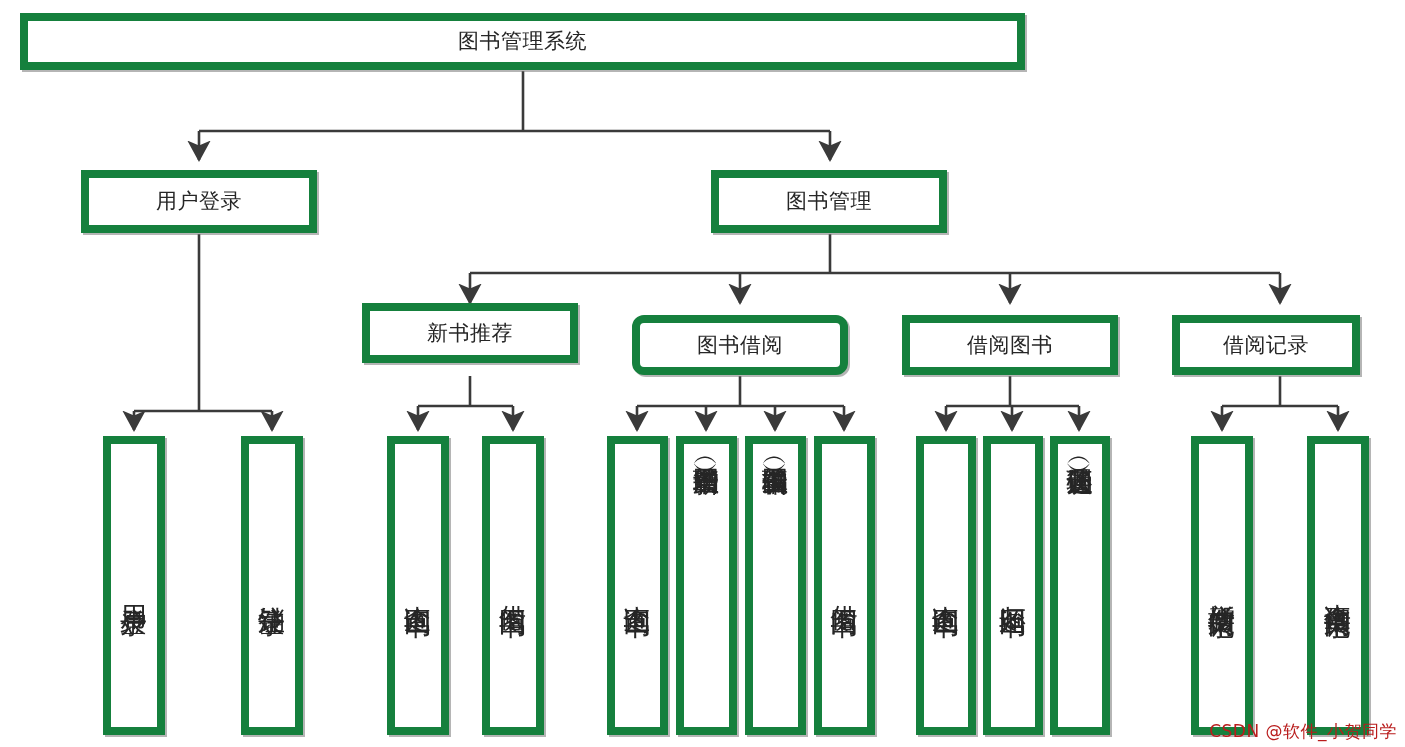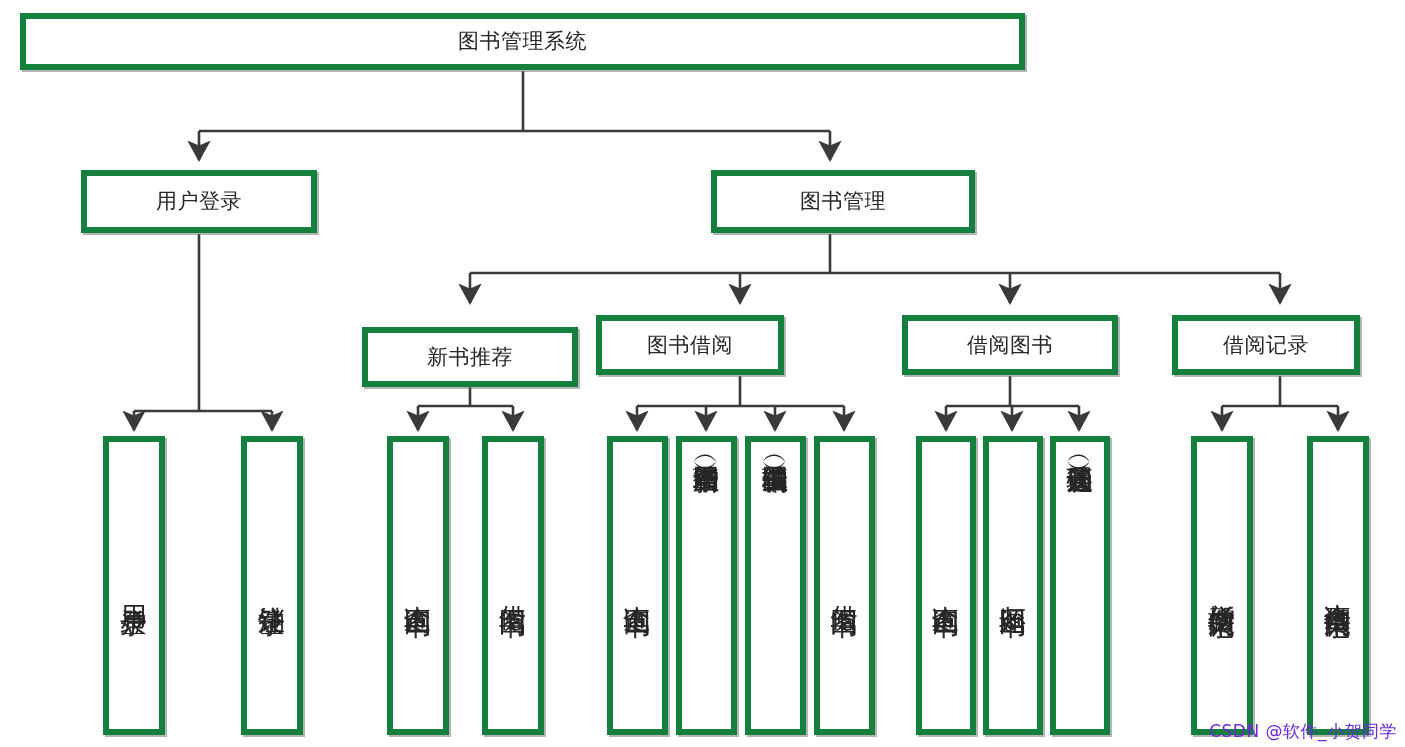--- a/index.html
+++ b/index.html
@@ -19,21 +19,21 @@
     position: absolute;
     left: 0;
     top: 0;
     width: 1405px;
     height: 747px;
   }
   .node {
     position: absolute;
     box-sizing: border-box;
     background: #ffffff;
-    border: 6px solid #15803d;
+    border: 8px solid #15803d;
     box-shadow: 2px 2px 0 0 rgba(120,120,120,0.55);
     display: flex;
     align-items: center;
     justify-content: center;
     color: #262626;
   }
   .node .label {
     display: block;
     text-align: center;
     line-height: 1.08;
@@ -59,21 +59,21 @@
     letter-spacing: 0px;
   }
   .node.vert.centered {
     align-items: center;
   }
   .watermark {
     position: absolute;
     right: 8px;
     bottom: 4px;
     font-size: 17px;
-    color: #6d28d9;
+    color: #b91c1c;
     white-space: nowrap;
     letter-spacing: 0.5px;
     user-select: none;
   }
 </style>
 </head>
 <body>
 
 <div id="canvas">
 
@@ -127,28 +127,28 @@
     </g>
   </svg>
 
   <div class="node horiz" style="left:20px; top:13px; width:1005px; height:57px;">
     <span class="label">图书管理系统</span>
   </div>
 
   <div class="node horiz" style="left:81px; top:170px; width:236px; height:63px;">
     <span class="label">用户登录</span>
   </div>
-  <div class="node horiz" style="left:711px; top:170px; width:264px; height:63px;">
+  <div class="node horiz" style="left:711px; top:170px; width:236px; height:63px;">
     <span class="label">图书管理</span>
   </div>
 
-  <div class="node horiz" style="left:362px; top:327px; width:216px; height:60px;">
+  <div class="node horiz" style="left:362px; top:303px; width:216px; height:60px;">
     <span class="label">新书推荐</span>
   </div>
-  <div class="node horiz" style="left:596px; top:315px; width:188px; height:60px;">
+  <div class="node horiz" style="left:632px; top:315px; width:216px; height:60px;border-radius:12px;">
     <span class="label">图书借阅</span>
   </div>
   <div class="node horiz" style="left:902px; top:315px; width:216px; height:60px;">
     <span class="label">借阅图书</span>
   </div>
   <div class="node horiz" style="left:1172px; top:315px; width:188px; height:60px;">
     <span class="label">借阅记录</span>
   </div>
 
   <div class="node vert centered" style="left:103px; top:436px; width:62px; height:299px;">

